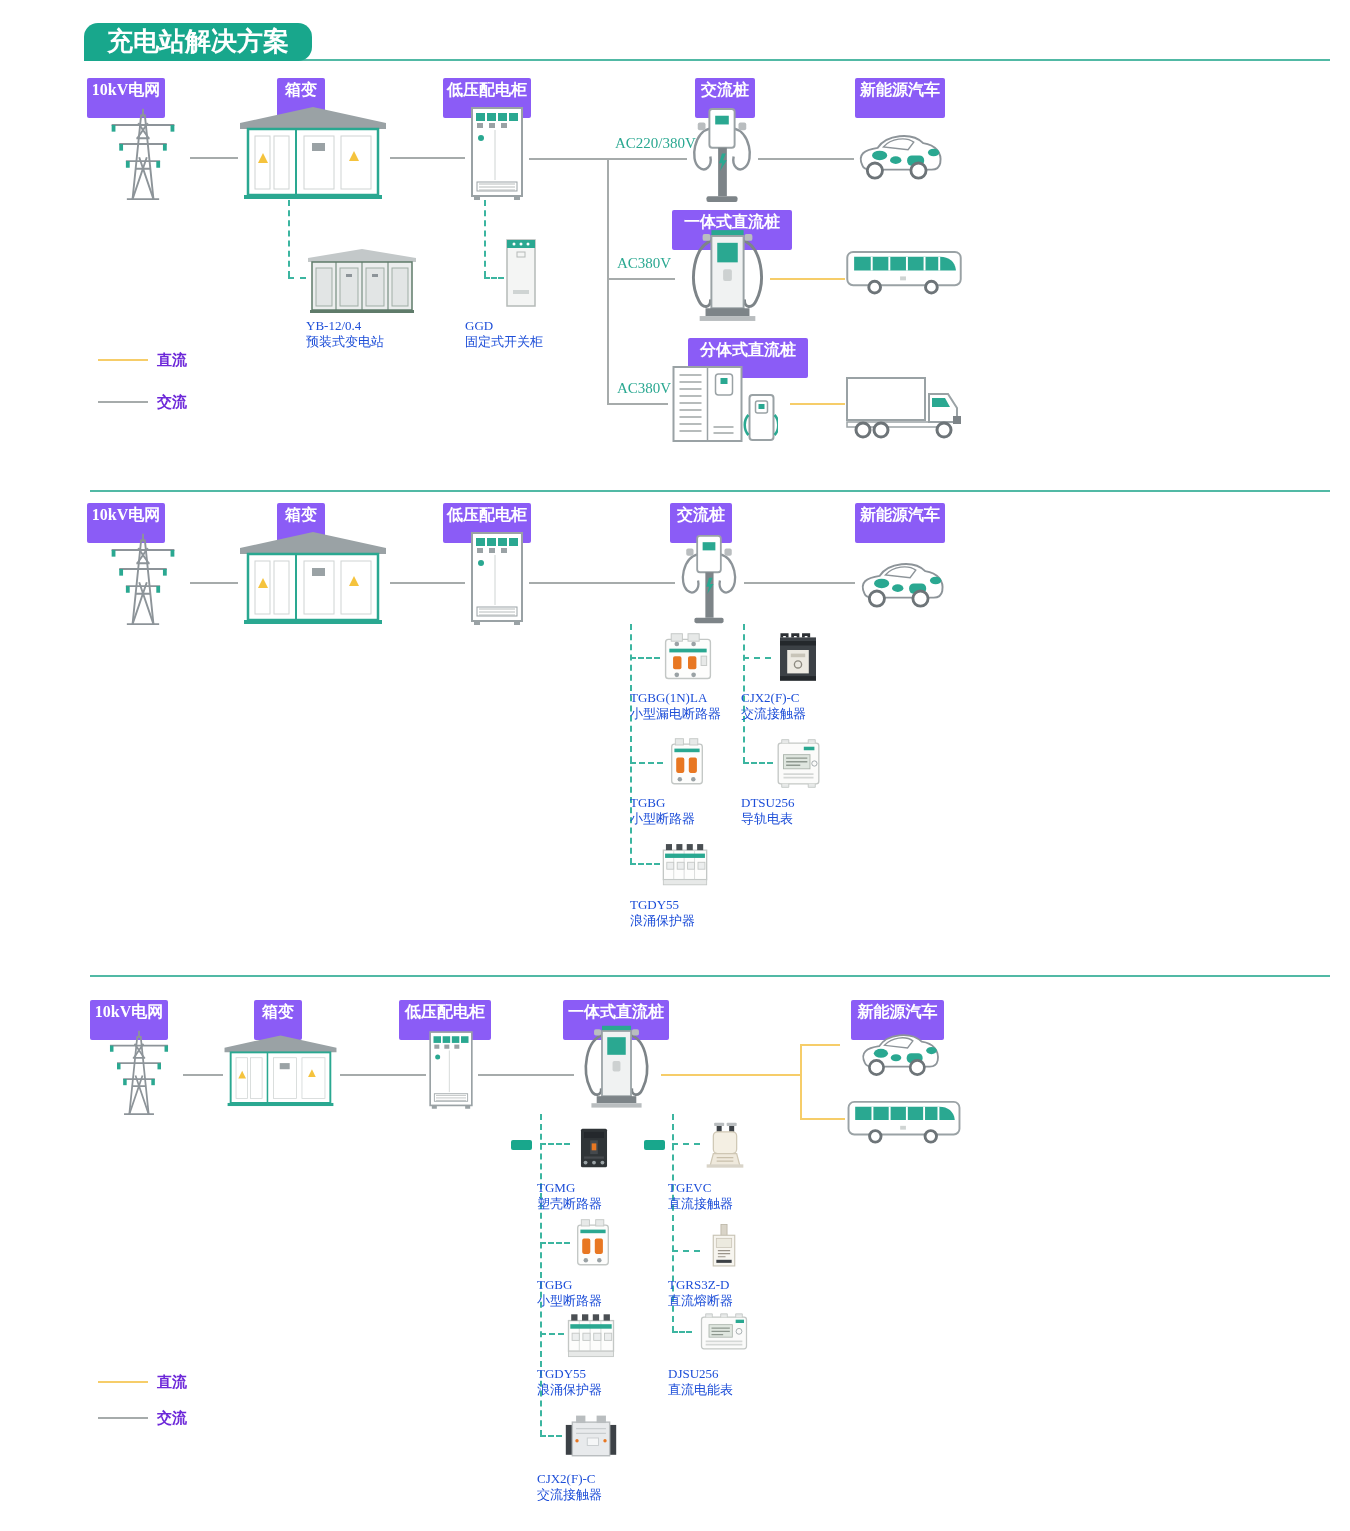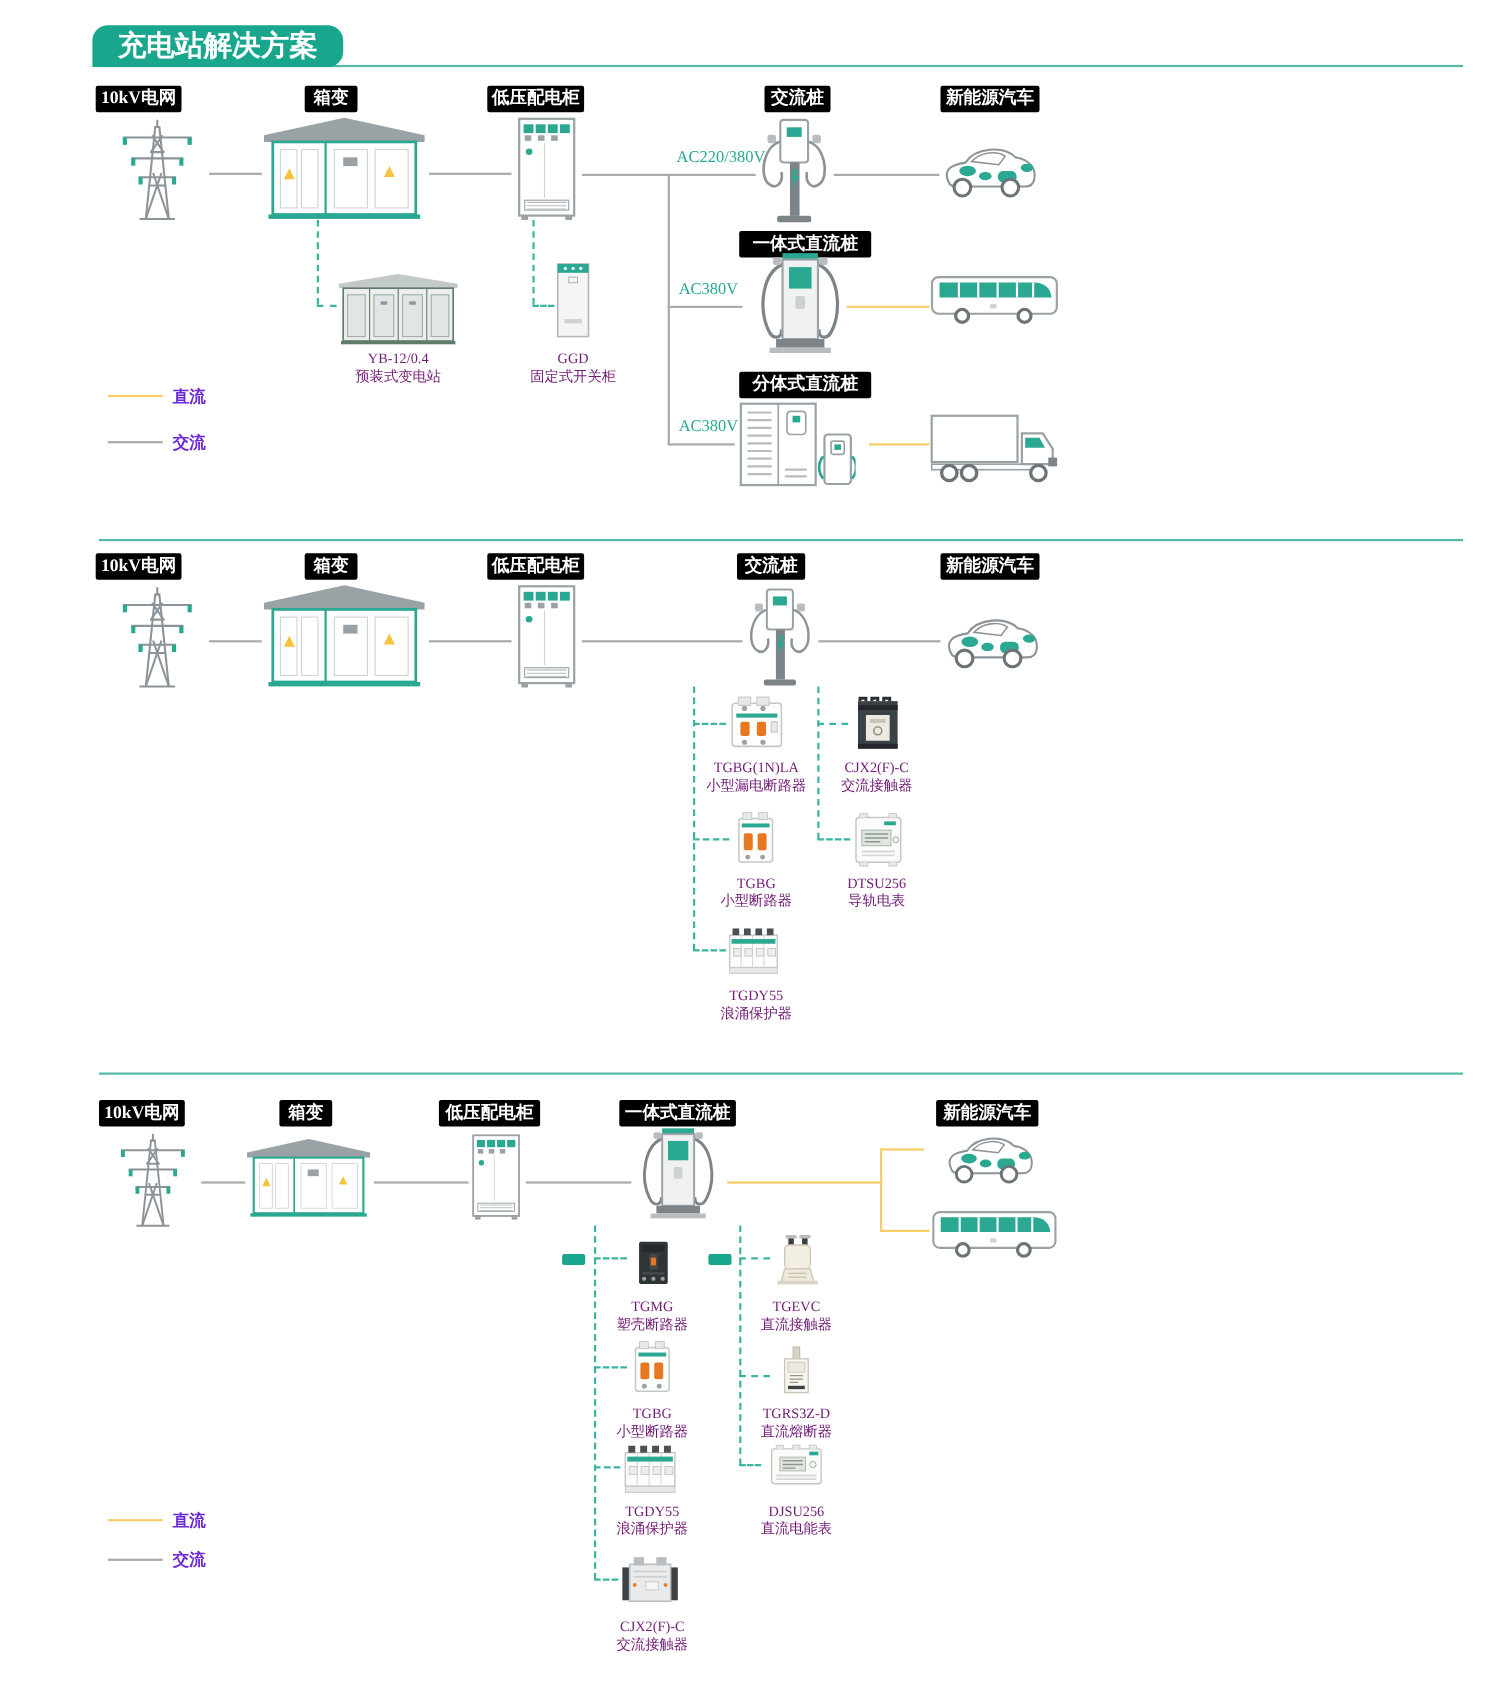--- a/index.html
+++ b/index.html
@@ -2,30 +2,30 @@
 <html><head>
 <meta charset="utf-8">
 <style>
   html,body{margin:0;padding:0;background:#fff;}
   .canvas{position:relative;width:1350px;height:1531px;background:#fff;overflow:hidden;
           font-family:Liberation Serif, serif;}
   .abs{position:absolute;box-sizing:border-box;}
   .section-banner{background:#18a78c;color:#fff;font-weight:bold;font-size:26px;line-height:38px;
                   height:38px;text-align:center;border-radius:14px 14px 14px 0;white-space:nowrap;}
   .underline{height:2px;background:#51b9a5;}
-  .badge{background:#000000;color:#fff;font-weight:bold;font-size:16px;line-height:24px;height:24px;
+  .badge{background:#8b5cf6;color:#fff;font-weight:bold;font-size:16px;line-height:24px;height:40px;
          text-align:center;border-radius:2px;white-space:nowrap;}
   .hline{height:2px;background:#a6abab;}
   .vline{width:2px;background:#a6abab;}
   .yline{height:2px;background:#f6cd69;}
   .yvline{width:2px;background:#f6cd69;}
   .dashv{width:0;border-left:2px dashed #3cb5a0;}
   .dashh{height:0;border-top:2px dashed #3cb5a0;}
   .linelabel{color:#2aa891;font-size:15px;white-space:nowrap;}
-  .plabel{color:#701a75;font-size:13px;line-height:16px;text-align:center;white-space:nowrap;}
+  .plabel{color:#1d4ed8;font-size:13px;line-height:16px;text-align:left;white-space:nowrap;}
   .legend-text{color:#6d28d9;font-size:15px;font-weight:bold;white-space:nowrap;}
   .sidebadge{background:#18a78c;color:#fff;font-size:13px;line-height:15px;text-align:center;
              writing-mode:vertical-rl;text-orientation:upright;border-radius:2px;padding:5px 3px;}
   svg.ill{display:block;}
 </style>
 </head>
 <body>
 
 <svg width="0" height="0" style="position:absolute" aria-hidden="true">
   <defs>
@@ -342,21 +342,21 @@
   <div class="abs hline" style="left:607px;top:278px;width:68px;"></div>
   <div class="abs linelabel" style="left:617px;top:255px;"><span>AC380V</span></div>
   <svg class="abs ill" style="left:686px;top:228px;" width="83" height="98">
       <use href="#dcpile"></use>
     </svg>
   <div class="abs yline" style="left:770px;top:278px;width:75px;"></div>
   <svg class="abs ill" style="left:845px;top:250px;" width="118" height="45">
       <use href="#bus"></use>
     </svg>
 
-  <div class="abs badge" style="left:672px;top:338px;width:120px;"><span>分体式直流桩</span></div>
+  <div class="abs badge" style="left:688px;top:338px;width:120px;"><span>分体式直流桩</span></div>
   <div class="abs hline" style="left:607px;top:403px;width:61px;"></div>
   <div class="abs linelabel" style="left:617px;top:380px;"><span>AC380V</span></div>
   <svg class="abs ill" style="left:670px;top:365px;" width="108" height="80">
       <use href="#splitcab"></use>
     </svg>
   <div class="abs yline" style="left:790px;top:403px;width:55px;"></div>
   <svg class="abs ill" style="left:845px;top:372px;" width="120" height="70">
       <use href="#truck"></use>
     </svg>
 

